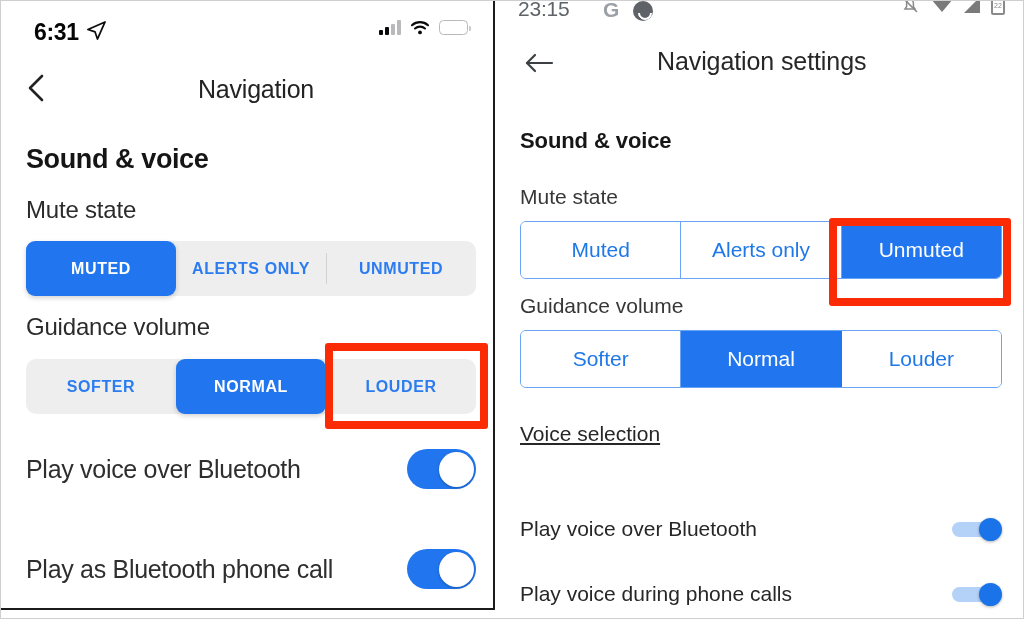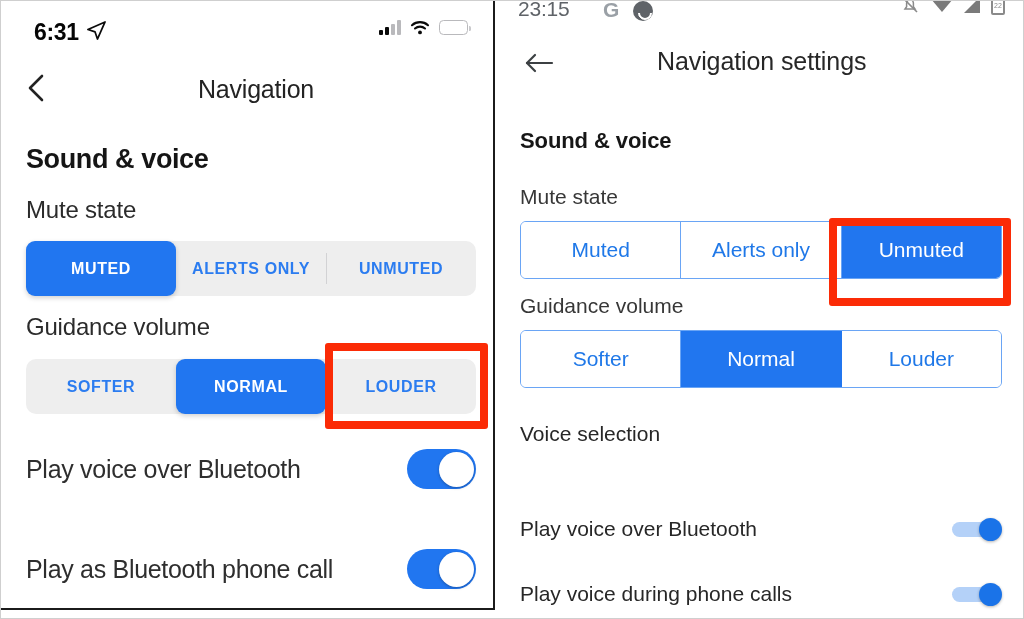--- a/index.html
+++ b/index.html
@@ -219,21 +219,21 @@
   .and-seg.seg-vol  { top: 231px; }
   .and-seg .sgi {
     flex: 1; display: flex; align-items: center; justify-content: center;
     font-size: 21px; color: #1f78e8; background: #ffffff;
     border-right: 1.6px solid #6aa5f5; cursor: pointer;
   }
   .and-seg .sgi:last-child { border-right: none; }
   .and-seg .sgi.on { background: #2176ef; color: #ffffff; border-right-color: #2176ef; }
 
   .and-two-line { position: absolute; left: 23px; top: 323px; }
-  .and-two-line .t { font-size: 21px; color: #272727; }
+  .and-two-line .t { font-size: 21px; color: #272727; text-decoration: underline; }
   .and-two-line .s { font-size: 19px; color: #9b9b9b; margin-top: 4px; }
 
   .and-row {
     position: absolute; left: 23px; width: 482px; height: 44px;
     display: flex; align-items: center; justify-content: space-between;
   }
   .and-row.r1 { top: 408px; }
   .and-row.r2 { top: 473px; }
   .and-row .lbl { font-size: 21px; color: #272727; }
   .and-switch { position: relative; width: 50px; height: 22px; cursor: pointer; flex: none; }

